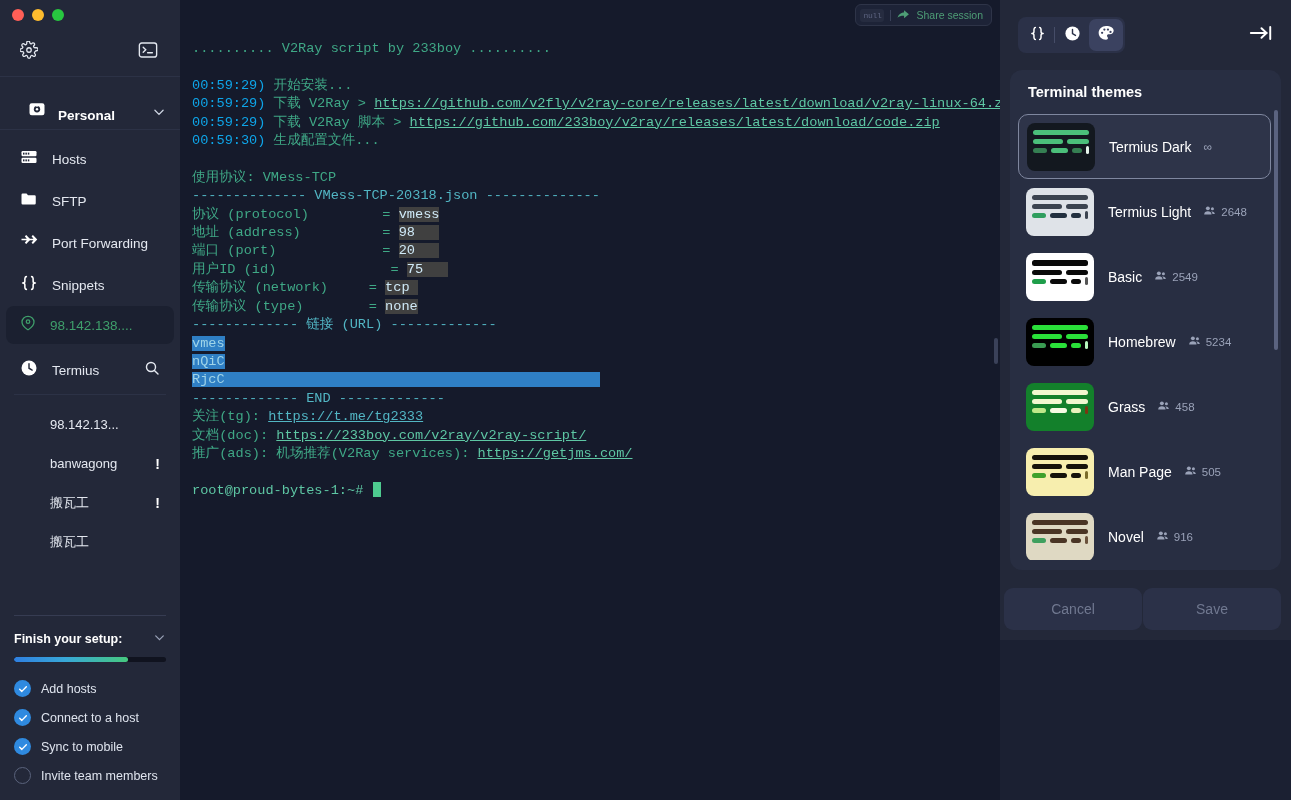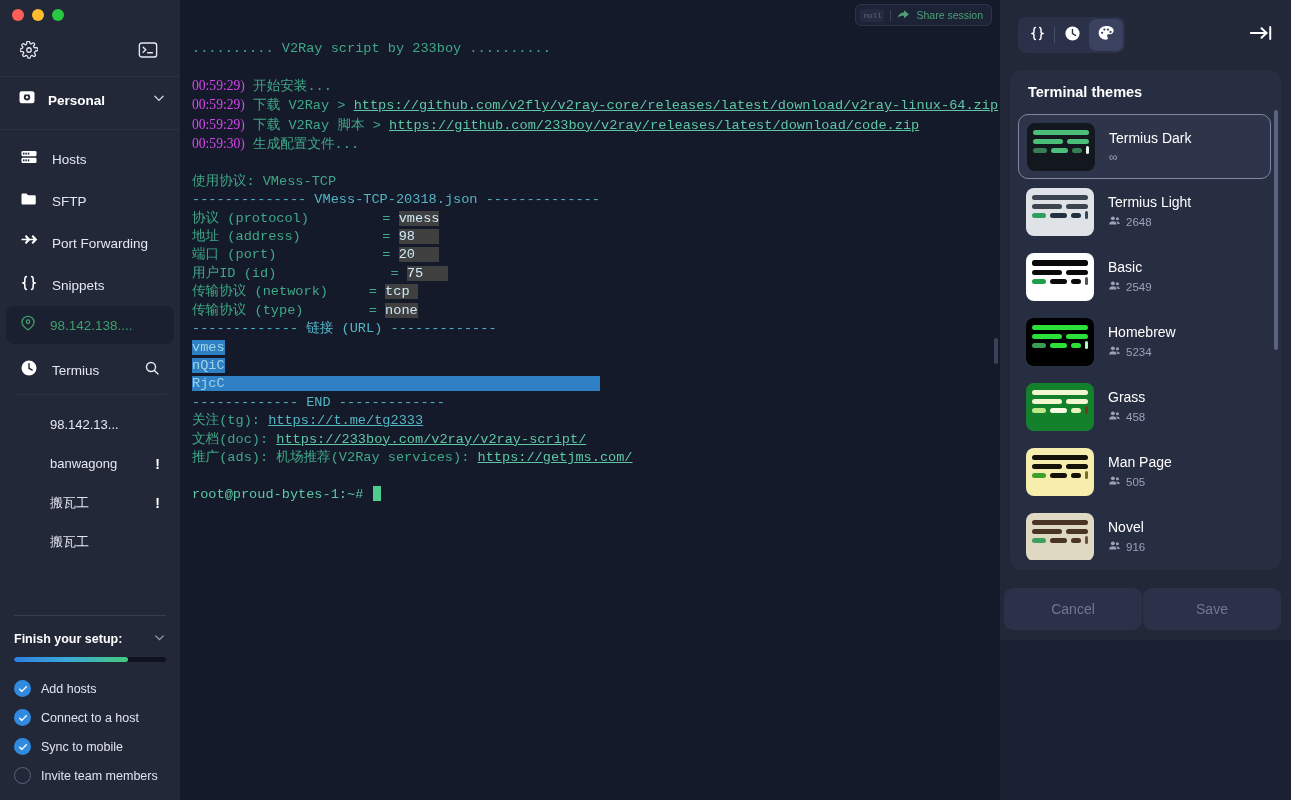--- a/index.html
+++ b/index.html
@@ -30,22 +30,22 @@
 
   .sb-toprow {
     height: 40px; display: flex; align-items: center;
     justify-content: space-between; padding: 0 22px 0 20px;
   }
   .sb-toprow svg { display: block; }
 
   .sb-divider { height: 1px; background: #2c3246; margin: 6px 0 0 0; }
 
   .workspace {
-    height: 46px; display: flex; align-items: center;
-    padding: 0 14px 0 18px; gap: 12px;
+    height: 46px; display: flex; align-items: flex-end;
+    padding: 0 14px 0 28px; gap: 12px;
   }
   .workspace .ws-label {
     color: #fff; font-size: 13.5px; font-weight: bold; flex: 1;
   }
 
   .navlist { padding-top: 8px; }
   .nav-item {
     height: 42px; display: flex; align-items: center;
     padding-left: 20px; gap: 14px; cursor: pointer;
   }
@@ -118,21 +118,21 @@
   .share-txt { color: #4e9e76; font-size: 10.5px; }
 
   .term-body {
     font-family: "Liberation Mono", "DejaVu Sans Mono", monospace;
     font-size: 13.6px; line-height: 18.4px;
     padding: 40px 0 0 12px;
     white-space: pre;
   }
   .g  { color: #3fa886; }        
   .gl { color: #5ec7a4; }        
-  .ti { color: #d946ef; font-family: Liberation Serif, serif; }        
+  .ti { color: #0ea5e9; }        
   .cy { color: #52b6c4; }        
   .lnk { color: #5ec7a4; text-decoration: underline; }
   .lnk2 { color: #52b6c4; text-decoration: underline; }
   .sel { background: #404040; color: #cfe9f7; }
   .sel-b { background: #2f7fc4; color: #9fd4e8; }
   .cursor {
     display: inline-block; width: 8px; height: 15px;
     background: #4ecb8f; vertical-align: -3px; margin-left: 2px;
   }
   .term-scroll {
@@ -184,21 +184,21 @@
   .theme-row.selected {
     border: 1.5px solid #7f879f; background: #2e3449;
   }
   .swatch {
     width: 68px; height: 48px; border-radius: 8px;
     flex: 0 0 68px; padding: 7px 6px; display: flex;
     flex-direction: column; gap: 4px; justify-content: flex-start;
   }
   .sw-line { height: 5px; border-radius: 2.5px; }
   .sw-row { display: flex; gap: 4px; align-items: center; height: 5px; }
-  .theme-meta { display: flex; flex-direction: column; gap: 4px; }
+  .theme-meta { display: flex; flex-direction: row; gap: 12px; }
   .theme-name { color: #fff; font-size: 14px; }
   .theme-users {
     display: flex; align-items: center; gap: 5px;
     color: #9aa2b8; font-size: 11.5px;
   }
   .inf { color: #9aa2b8; font-size: 12px; letter-spacing: -1px; }
   .panel-scrollbar {
     position: absolute; right: 3px; top: 40px;
     width: 4px; height: 240px; border-radius: 2px; background: #5b6380;
   }

